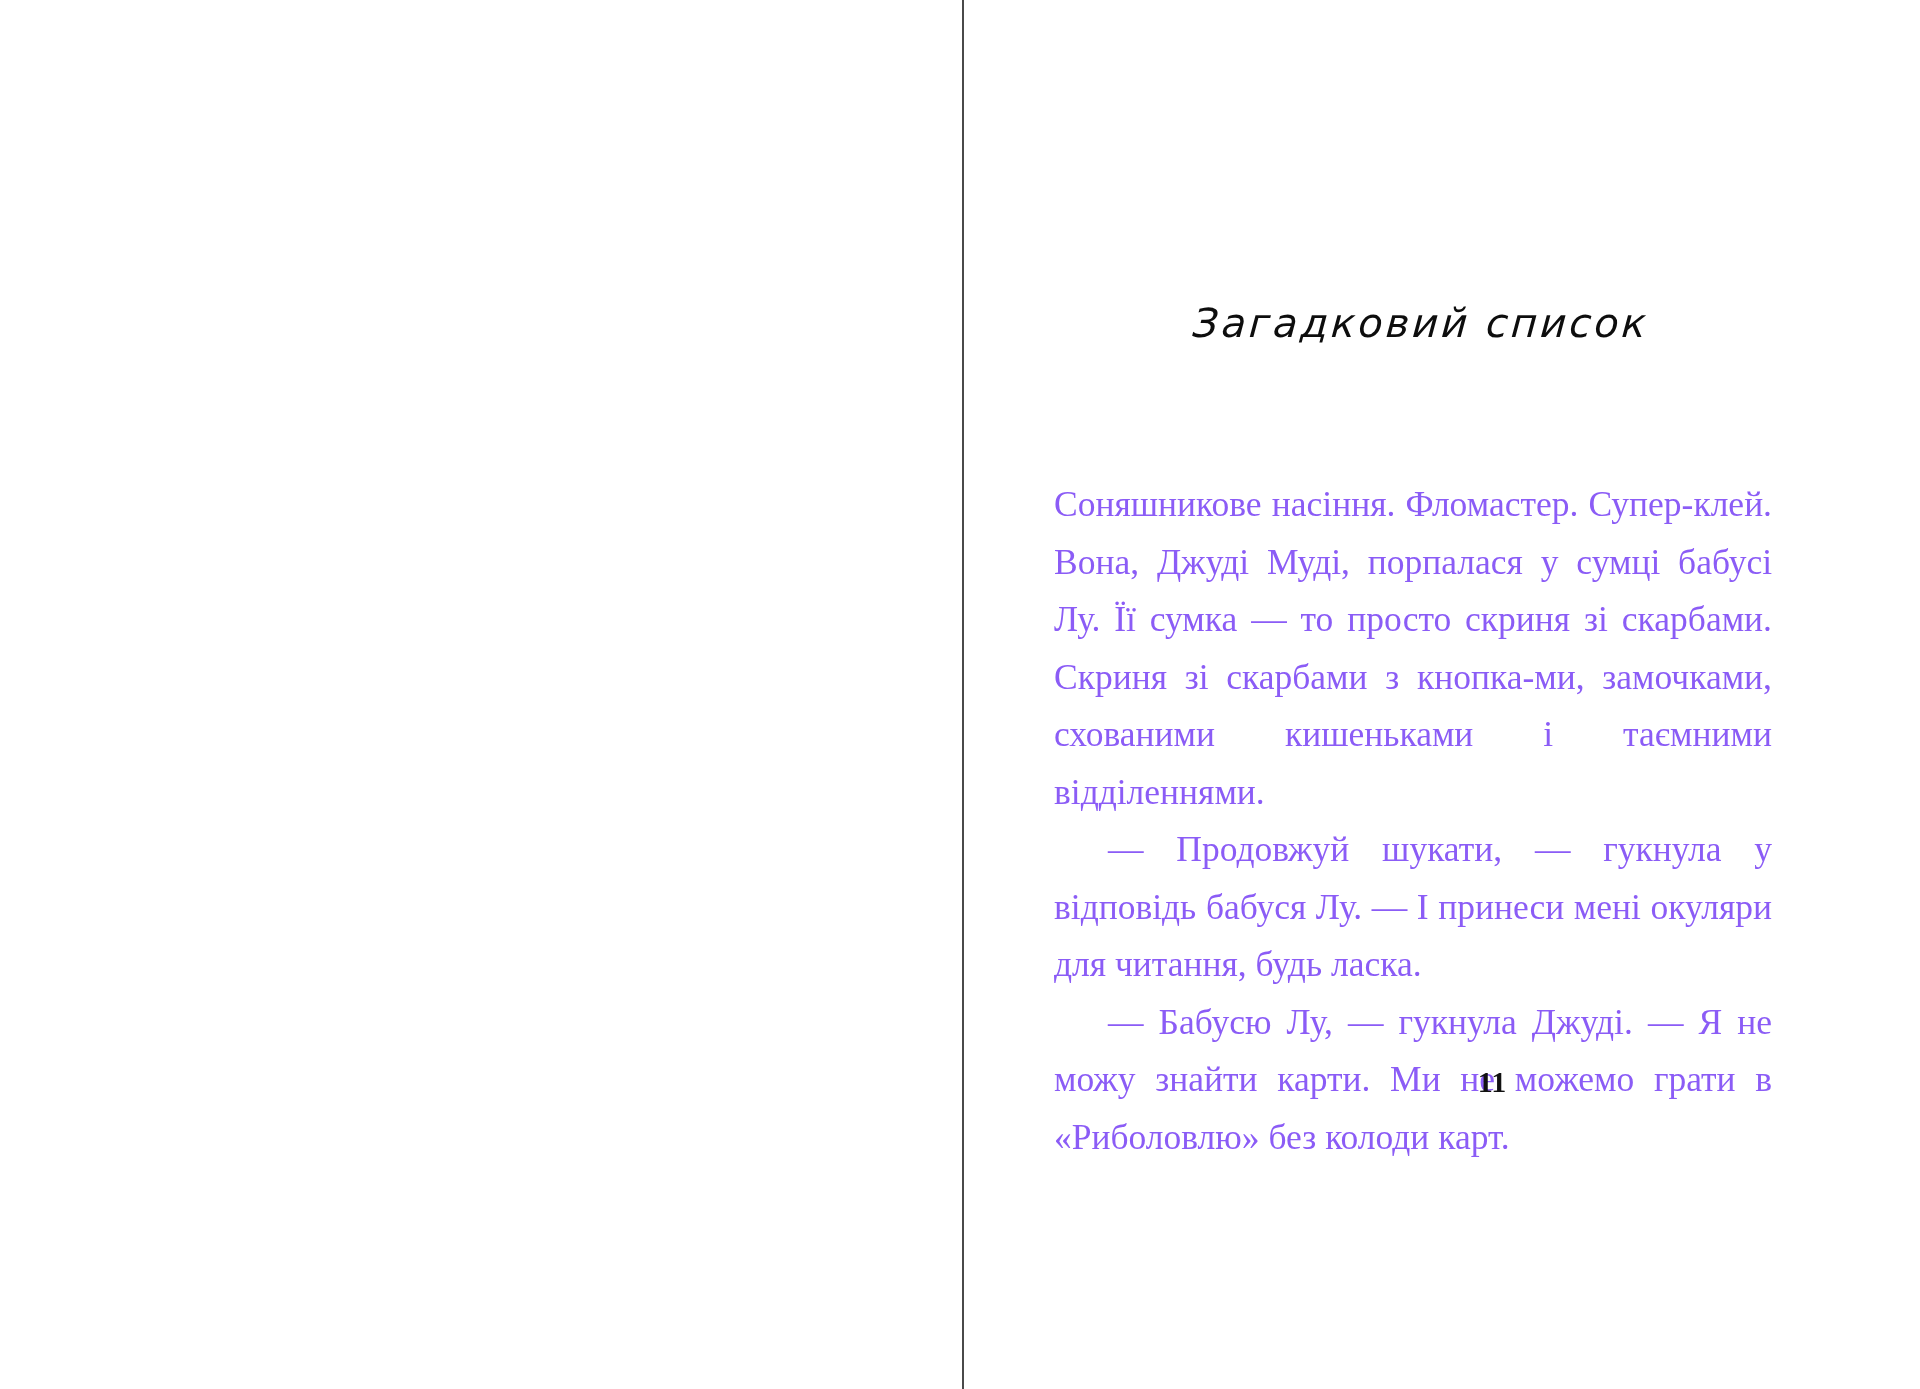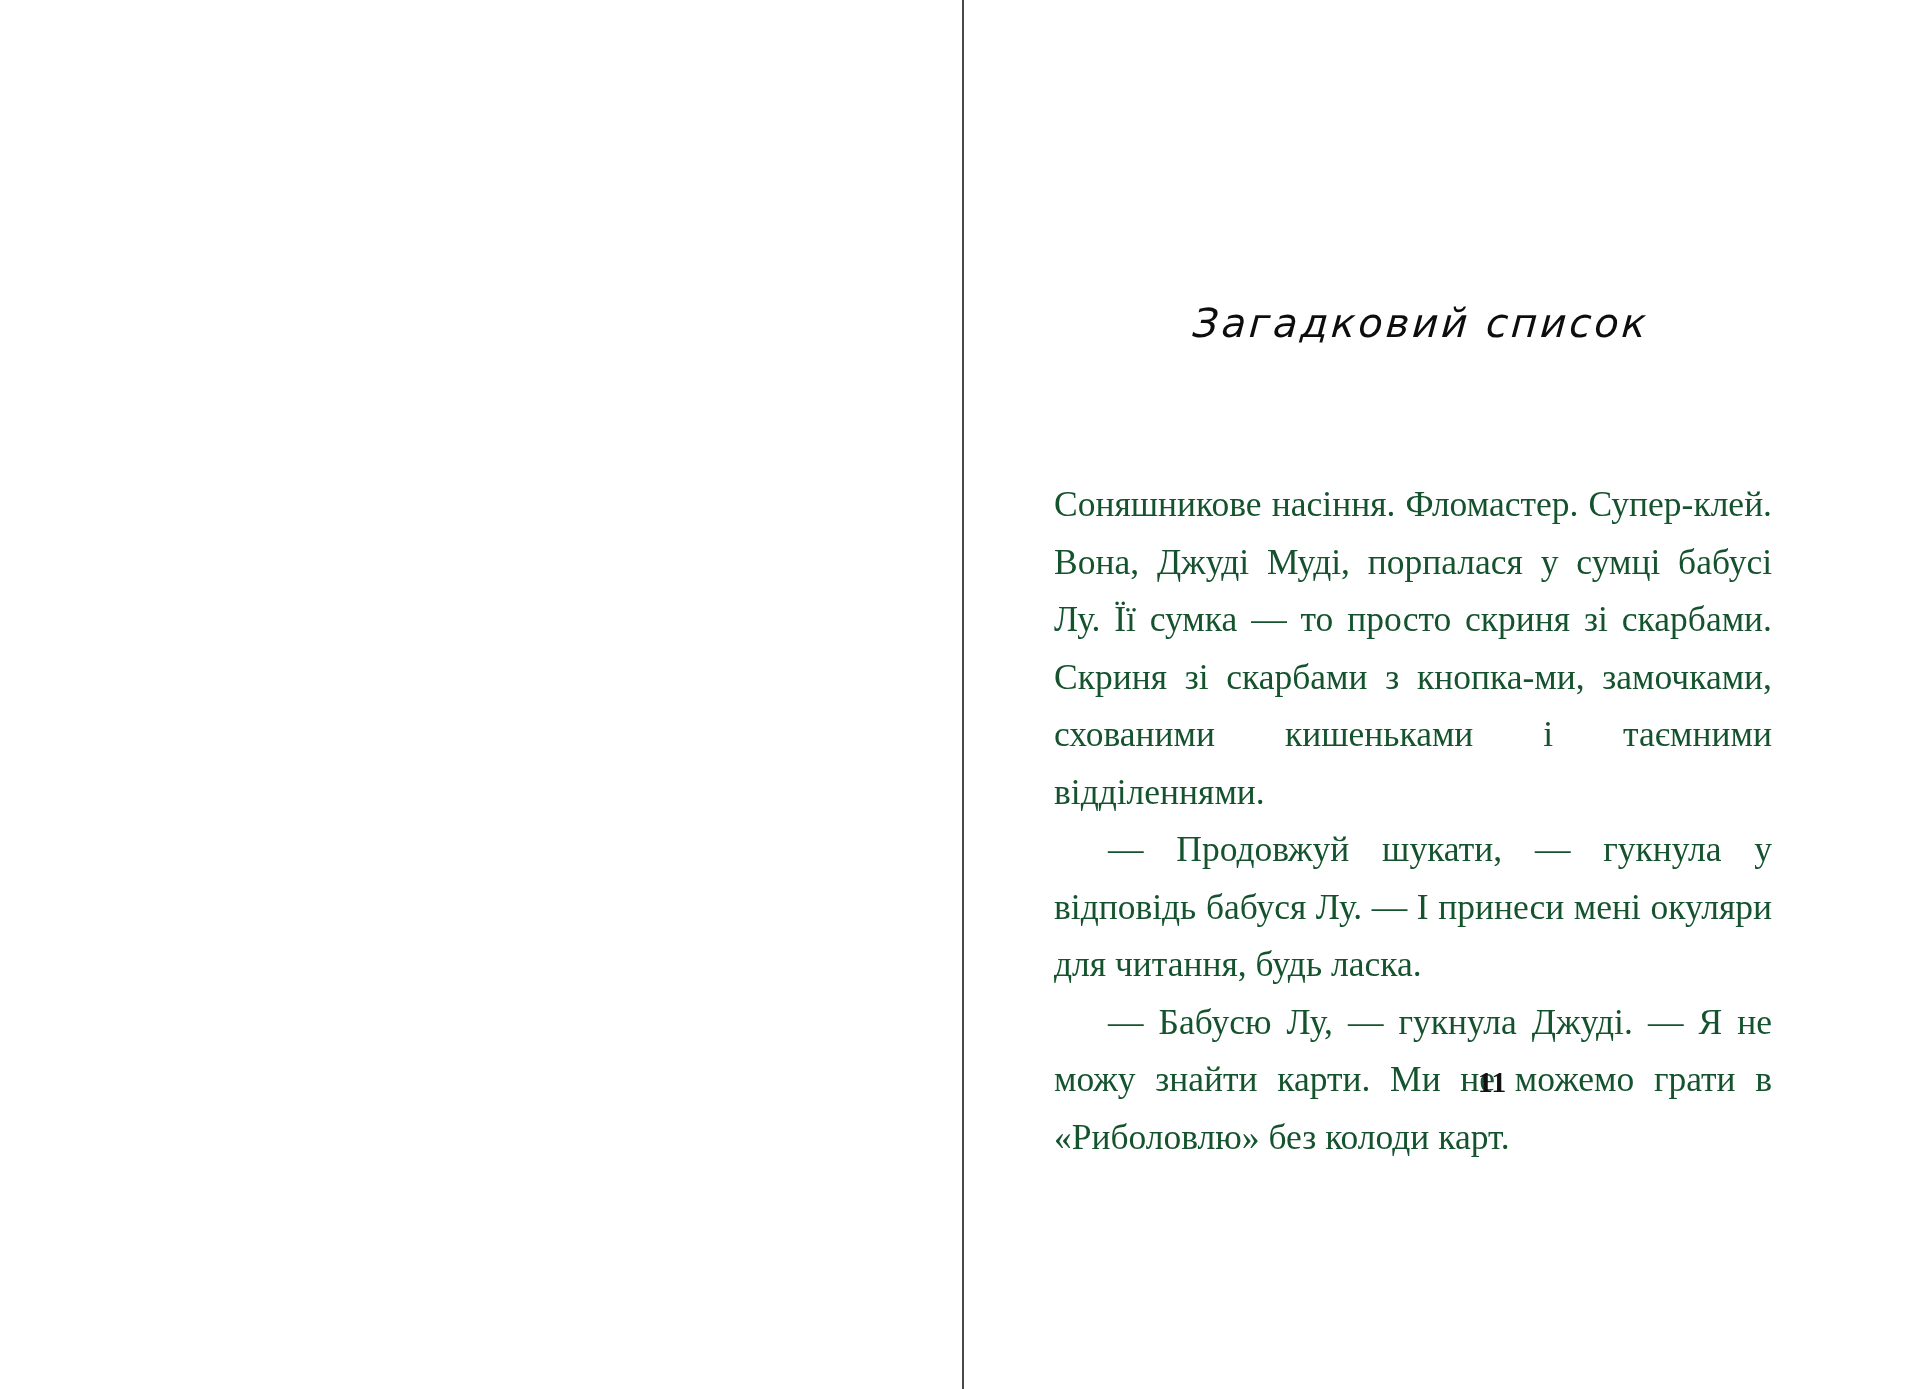--- a/index.html
+++ b/index.html
@@ -58,21 +58,21 @@
     color: #0d0d0d;
     transform: skewX(-4deg);
     padding-right: 60px;
   }
 
   .body-text {
     margin-top: 130px;
     font-family: "Liberation Serif", serif;
     font-size: 35.5px;
     line-height: 1.62;
-    color: #14532d;
+    color: #8b5cf6;
     text-align: justify;
     text-justify: inter-word;
     width: 718px;
     hyphens: manual;
   }
 
   .body-text p {
     margin: 0;
   }
 

